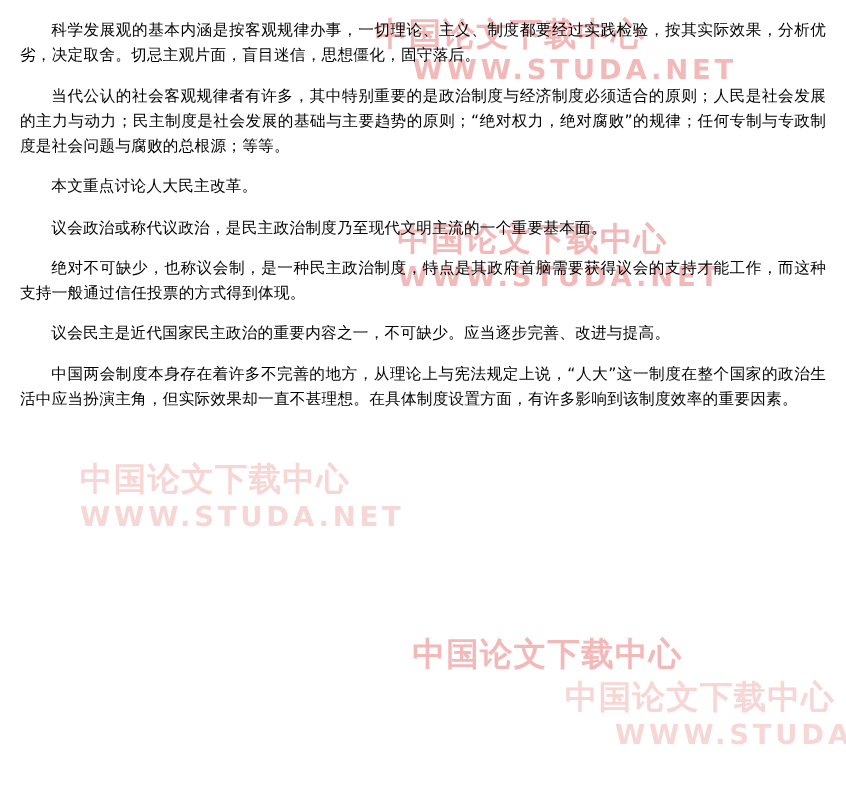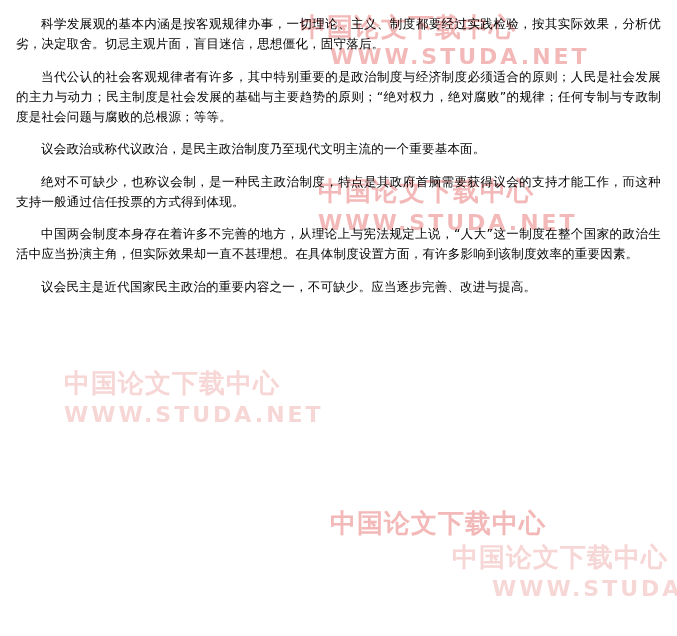--- a/index.html
+++ b/index.html
@@ -95,18 +95,19 @@
     <div class="wm wm-url wm-faint" style="left:64px; top:402px;">WWW.STUDA.NET</div>
 
     <div class="wm wm-cn" style="left:330px; top:506px;">中国论文下载中心</div>
     <div class="wm wm-cn wm-faint" style="left:452px; top:540px;">中国论文下载中心</div>
     <div class="wm wm-url wm-faint" style="left:492px; top:576px;">WWW.STUDA.NET</div>
   </div>
 
 
   <p class="body-par">科学发展观的基本内涵是按客观规律办事，一切理论、主义、制度都要经过实践检验，按其实际效果，分析优劣，决定取舍。切忌主观片面，盲目迷信，思想僵化，固守落后。</p>
   <p class="body-par">当代公认的社会客观规律者有许多，其中特别重要的是政治制度与经济制度必须适合的原则；人民是社会发展的主力与动力；民主制度是社会发展的基础与主要趋势的原则；“绝对权力，绝对腐败”的规律；任何专制与专政制度是社会问题与腐败的总根源；等等。</p>
+  <p class="body-par">本文重点讨论人大民主改革。</p>
   <p class="body-par">议会政治或称代议政治，是民主政治制度乃至现代文明主流的一个重要基本面。</p>
   <p class="body-par">绝对不可缺少，也称议会制，是一种民主政治制度，特点是其政府首脑需要获得议会的支持才能工作，而这种支持一般通过信任投票的方式得到体现。</p>
+  <p class="body-par">议会民主是近代国家民主政治的重要内容之一，不可缺少。应当逐步完善、改进与提高。</p>
   <p class="body-par">中国两会制度本身存在着许多不完善的地方，从理论上与宪法规定上说，“人大”这一制度在整个国家的政治生活中应当扮演主角，但实际效果却一直不甚理想。在具体制度设置方面，有许多影响到该制度效率的重要因素。</p>
-  <p class="body-par">议会民主是近代国家民主政治的重要内容之一，不可缺少。应当逐步完善、改进与提高。</p>
 
 </div>
 
 </body></html>

